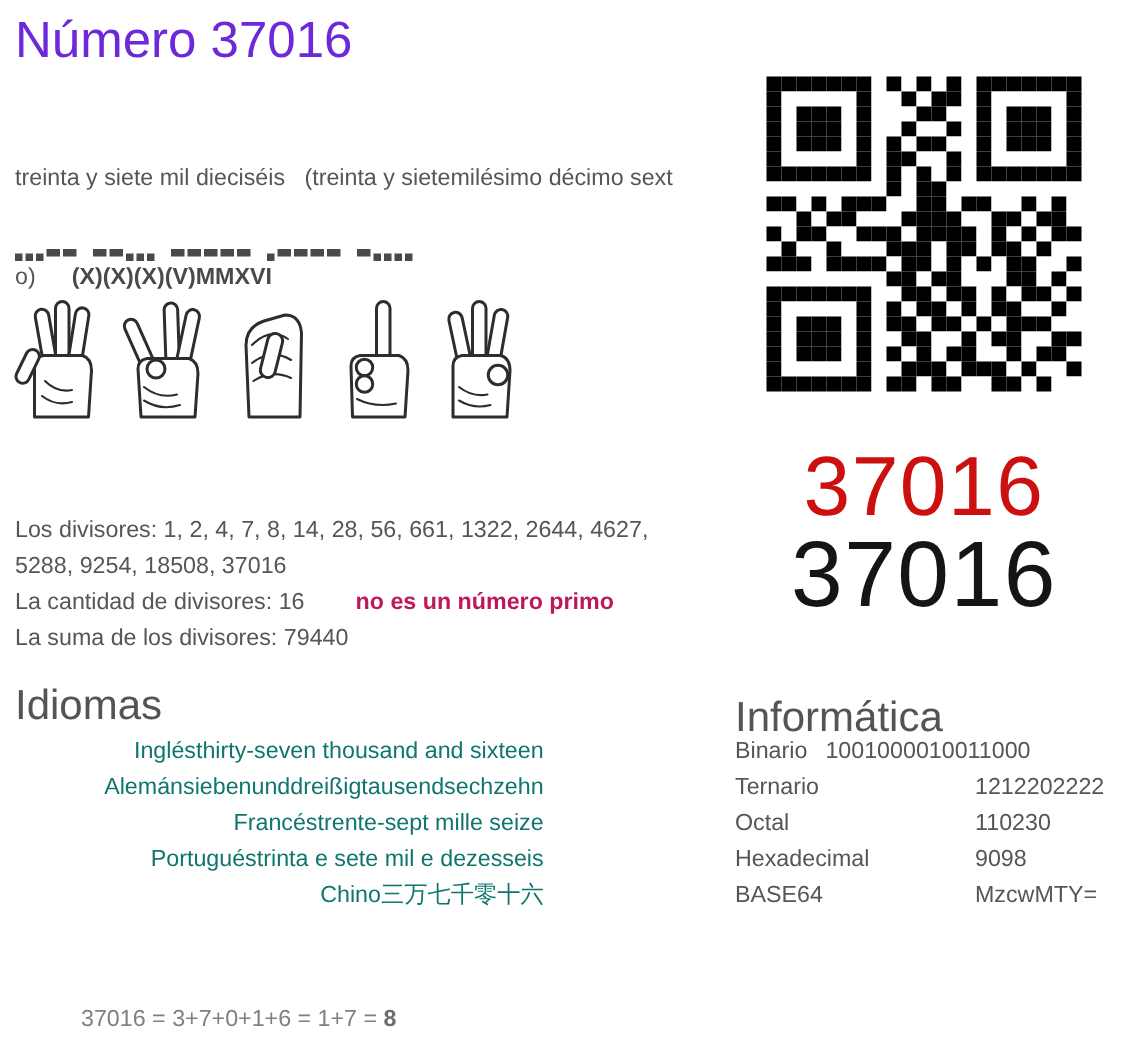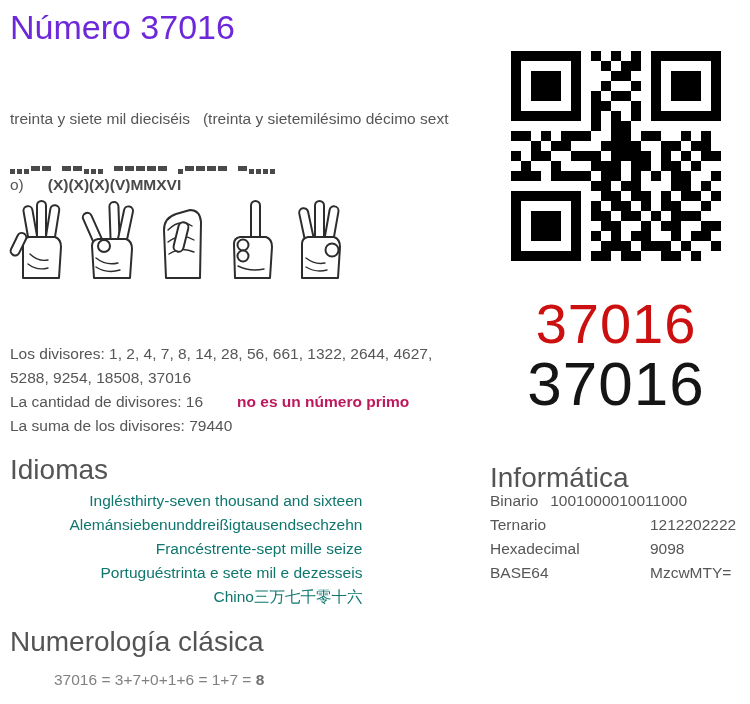--- a/index.html
+++ b/index.html
@@ -577,20 +577,20 @@
     <div><span class="lab">Alemán</span><span>siebenunddreißigtausendsechzehn</span></div>
     <div><span class="lab">Francés</span><span>trente-sept mille seize</span></div>
     <div><span class="lab">Portugués</span><span>trinta e sete mil e dezesseis</span></div>
     <div><span class="lab">Chino</span><span>三万七千零十六</span></div>
   </div>
 
   <h2 class="abs sec h-info">Informática</h2>
   <div class="abs info-rows">
     <div><span>Binario</span><span class="binval">1001000010011000</span></div>
     <div><span class="lab">Ternario</span><span>1212202222</span></div>
+    <div><span class="lab">Octal</span><span>110230</span></div>
     <div><span class="lab">Hexadecimal</span><span>9098</span></div>
     <div><span class="lab">BASE64</span><span>MzcwMTY=</span></div>
   </div>
 
-  <h2 class="abs sec h-numer">Numerología clásica</h2>
   <div class="abs formula"><span>37016 = 3+7+0+1+6 = 1+7 = </span><b>8</b></div>
 
 </div>
 
 </body></html>

